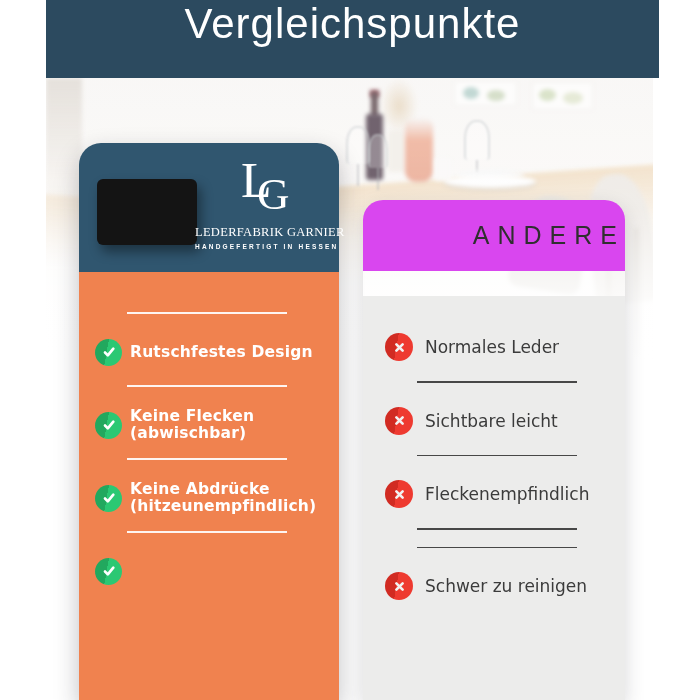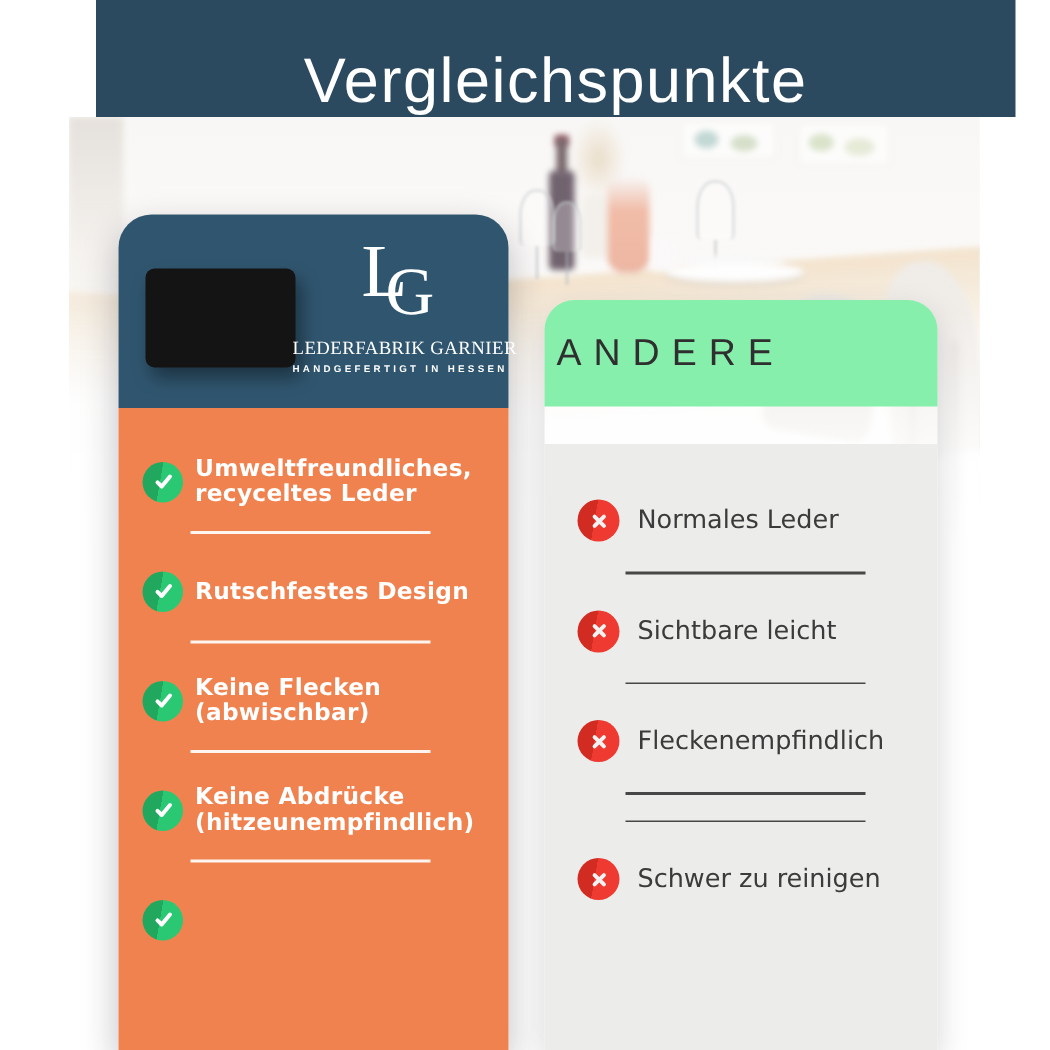--- a/index.html
+++ b/index.html
@@ -1,21 +1,21 @@
 <!DOCTYPE html>
 <html><head>
 <meta charset="utf-8">
 <style>
   * { margin:0; padding:0; box-sizing:border-box; }
   body { background:#fff; font-family:"Liberation Sans", sans-serif; }
   .canvas { position:relative; width:700px; height:700px; background:#ffffff; overflow:hidden; }
 
   
   .header { position:absolute; left:46px; top:0; width:613px; height:78px;
-            background:#2c4a5f; z-index:3; display:flex; align-items:flex-end; justify-content:center;margin-left:18px; }
+            background:#2c4a5f; z-index:3; display:flex; align-items:flex-start; justify-content:center; }
   .header h1 { color:#ffffff; font-size:42px; font-weight:400; letter-spacing:1px; }
 
   
   .photo { position:absolute; left:46px; top:78px; width:607px; height:288px;
            background:linear-gradient(180deg,#f6f4f2 0%,#faf8f6 45%,#ffffff 100%); overflow:hidden; z-index:1; }
   .photo .el { position:absolute; filter:blur(2px); }
   .ph-left-wall { left:0; top:0; width:36px; height:190px;
       background:linear-gradient(180deg,rgba(215,208,200,.9),rgba(240,236,230,.6) 55%,rgba(255,255,255,0)); filter:blur(3px); }
   .ph-frame1 { left:408px; top:3px; width:63px; height:25px; background:#fcfbfa; border:1px solid #eceae6;
       filter:blur(1.5px); }
@@ -68,22 +68,22 @@
   .monogram { position:relative; height:62px; font-family:"Liberation Serif", serif; }
   .mono-l { position:absolute; left:46px; top:-4px; font-size:50px; line-height:1; }
   .mono-g { position:absolute; left:62px; top:13px; font-size:45px; line-height:1; }
   .brand-name { font-family:"Liberation Serif", serif; font-size:12.5px; letter-spacing:.3px;
       white-space:nowrap; margin-top:4px; }
   .brand-tagline { font-size:6.5px; font-weight:bold; letter-spacing:2.2px; margin-top:3px; white-space:nowrap; }
 
   .card-left-body { flex:1; background:#f0824f; padding:28px 14px 0 16px; }
   .card-right { left:363px; top:200px; width:262px; height:500px; border-radius:20px 20px 0 0;
       box-shadow:0 8px 20px rgba(40,40,50,.18); display:flex; flex-direction:column; }
-  .card-right-top { height:71px; background:#86efac; border-radius:20px 20px 0 0;
-      display:flex; align-items:center; justify-content:flex-start; }
+  .card-right-top { height:71px; background:#d946ef; border-radius:20px 20px 0 0;
+      display:flex; align-items:center; justify-content:flex-end; }
   .card-right-top div { font-size:25px; color:#2f2f2f; letter-spacing:8px; padding-left:8px; font-weight:400; }
   .card-right-body { flex:1; background:#ececeb; padding:30px 10px 0 22px;margin-top:25px; }
 
   
   .row { display:flex; align-items:center; min-height:42px; }
   .icon { flex:0 0 auto; border-radius:50%; display:flex; align-items:center; justify-content:center; }
   .icon svg { display:block; }
   .check { width:27px; height:27px; margin-right:8px;
       background:linear-gradient(100deg,#22a85e 44%,#2bc873 44%); }
   .cross { width:28px; height:28px; margin-right:12px;
@@ -142,29 +142,20 @@
       <div class="logo">
         <div class="monogram">
           <span class="mono-l">L</span>
           <span class="mono-g">G</span>
         </div>
         <div class="brand-name">LEDERFABRIK GARNIER</div>
         <div class="brand-tagline">HANDGEFERTIGT IN HESSEN</div>
       </div>
     </div>
     <div class="card-left-body pros">
-      <div class="row">
-        <span class="icon check">
-          <svg width="16" height="16" viewBox="0 0 24 24">
-              <path d="M6 12.8l4.2 4.2L18.5 7" stroke="#fff" stroke-width="4" fill="none" stroke-linecap="round" stroke-linejoin="round"></path>
-            </svg>
-        </span>
-        <span class="row-text">Umweltfreundliches,
-recyceltes Leder</span>
-      </div>
       <div class="divider"></div>
       <div class="row">
         <span class="icon check">
           <svg width="16" height="16" viewBox="0 0 24 24">
               <path d="M6 12.8l4.2 4.2L18.5 7" stroke="#fff" stroke-width="4" fill="none" stroke-linecap="round" stroke-linejoin="round"></path>
             </svg>
         </span>
         <span class="row-text">Rutschfestes Design</span>
       </div>
       <div class="divider"></div>

